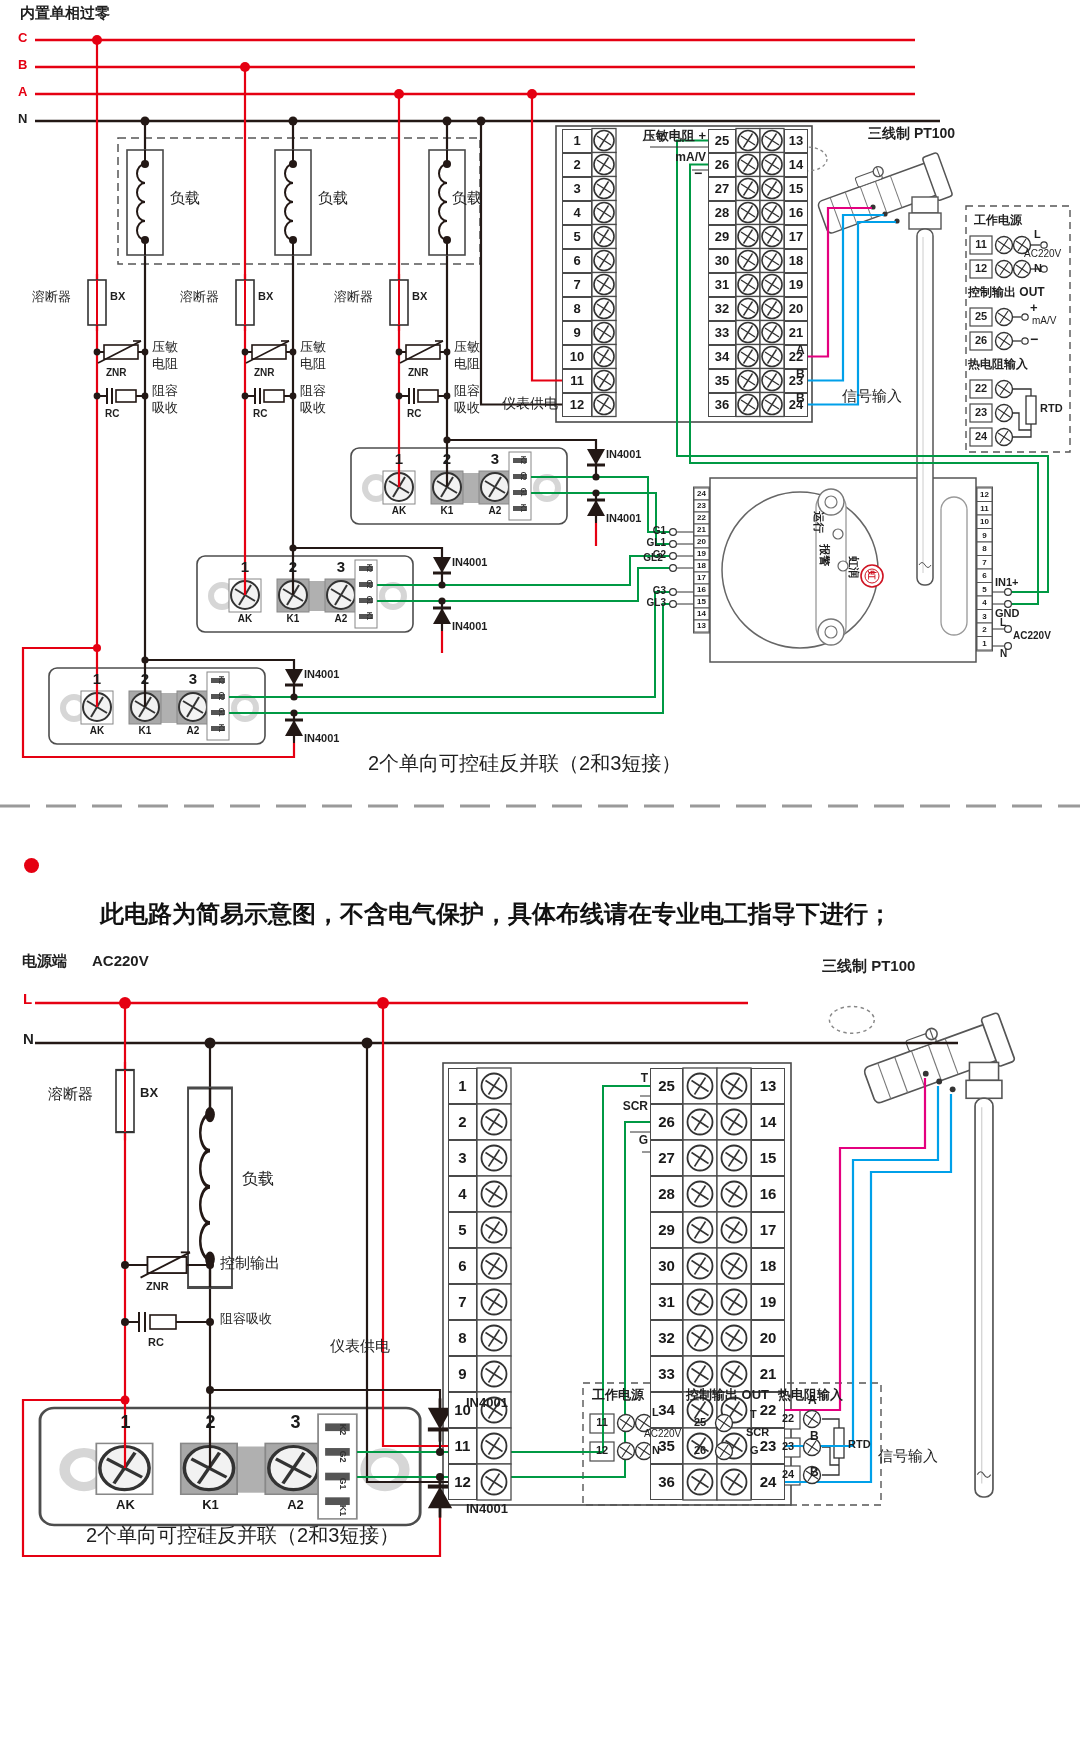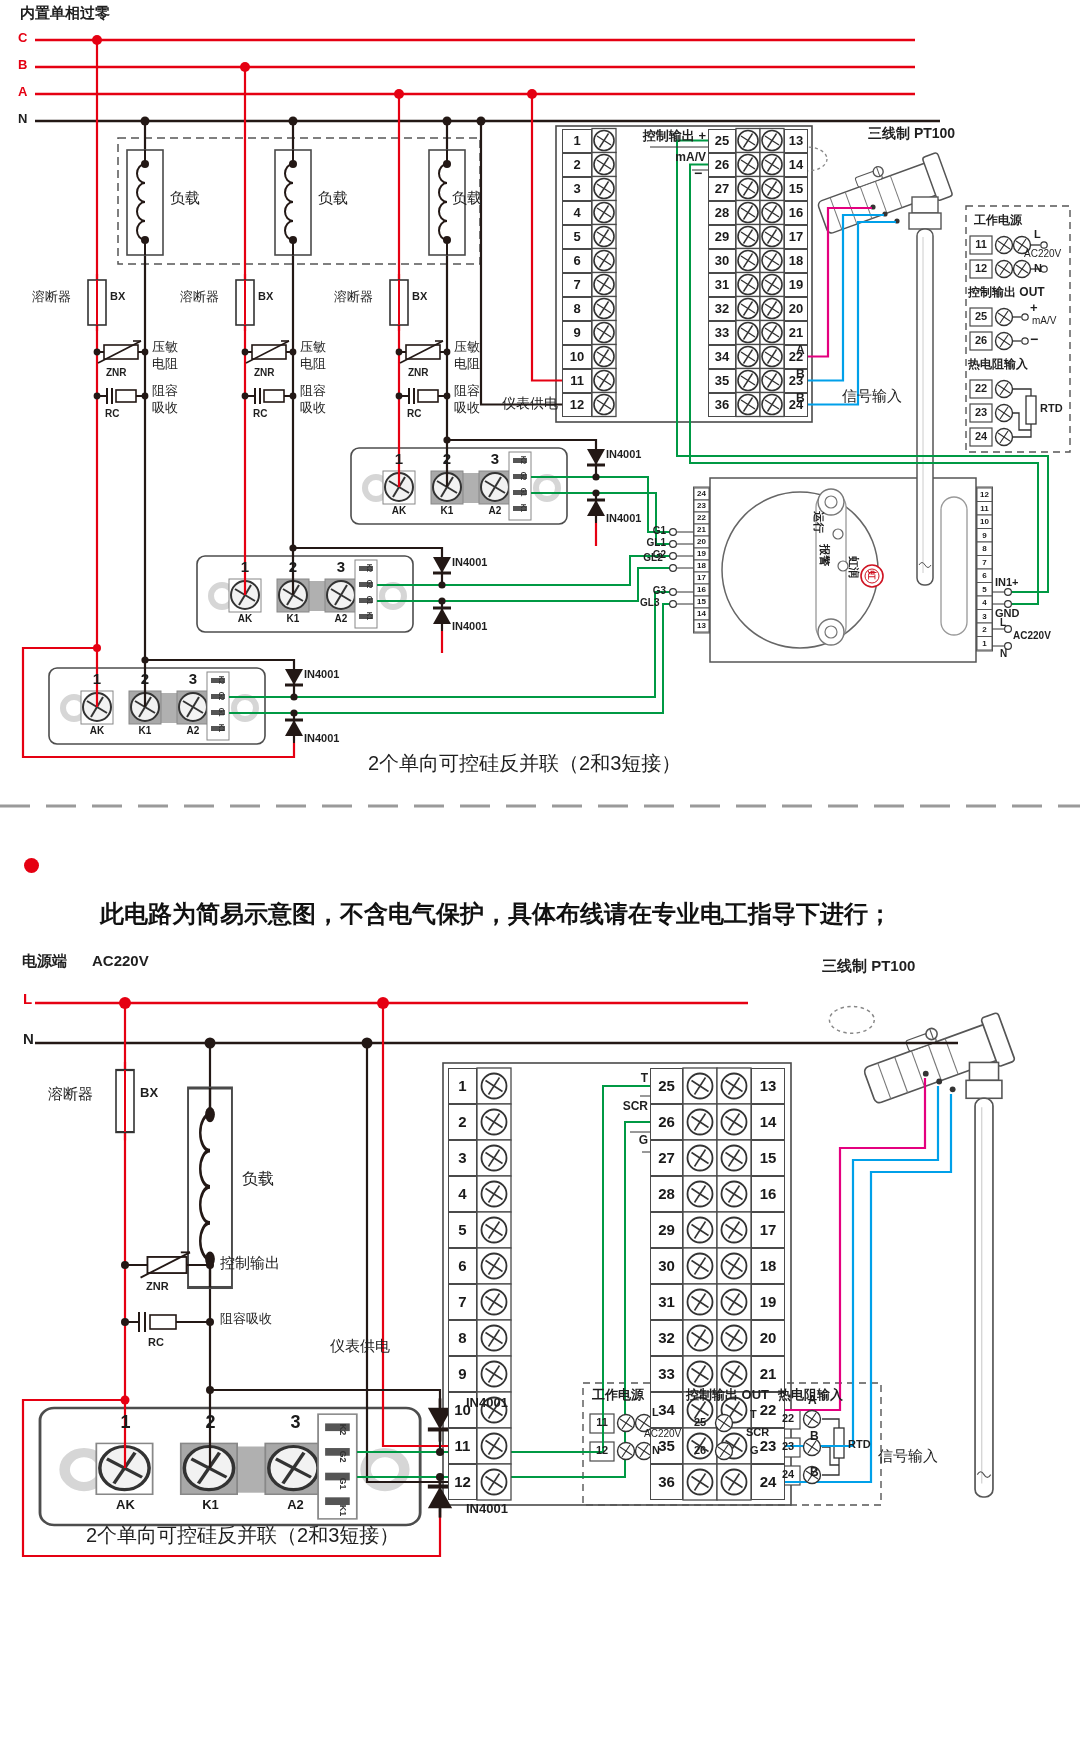--- a/index.html
+++ b/index.html
@@ -686,37 +686,37 @@
       <div class="bn h24" data-name="terminal-number">18</div>
       <div class="bn h24" data-name="terminal-number">19</div>
       <div class="bn h24" data-name="terminal-number">20</div>
       <div class="bn h24" data-name="terminal-number">21</div>
       <div class="bn h24" data-name="terminal-number">22</div>
       <div class="bn h24" data-name="terminal-number">23</div>
       <div class="bn h24" data-name="terminal-number">24</div>
     </div>
 <style>#canvas [data-name="top-block-left-numbers"] .bn{width:30px}#canvas [data-name="top-block-mid-numbers"] .bn{width:28px}#canvas [data-name="top-block-right-numbers"] .bn{width:24px}</style>
 
-<div class="t b" style="left:598px;top:129px;width:108px;text-align:right;font-size:13px" data-name="ctrl-output-plus-label">控制输出 +</div>
+<div class="t b" style="left:598px;top:129px;width:108px;text-align:right;font-size:13px" data-name="ctrl-output-plus-label">压敏电阻 +</div>
 <div class="t b" style="left:646px;top:151px;width:60px;text-align:right;font-size:12px" data-name="mav-label">mA/V</div>
 <div class="t b" style="left:694px;top:166px;font-size:14px" data-name="minus-label">−</div>
 <div class="t" style="left:502px;top:396px;font-size:14px" data-name="meter-supply-label-top">仪表供电</div>
 
 <div class="t b" style="left:796px;top:344px;font-size:12px" data-name="signal-a-label-top">A</div>
 <div class="t b" style="left:796px;top:368px;font-size:12px" data-name="signal-b1-label-top">B</div>
 <div class="t b" style="left:796px;top:392px;font-size:12px" data-name="signal-b2-label-top">B</div>
 <div class="t" style="left:842px;top:388px;font-size:15px" data-name="signal-input-label-top">信号输入</div>
 <div class="t b" style="left:868px;top:126px;font-size:14px" data-name="pt100-title-top">三线制 PT100</div>
 
 <div class="t b" style="left:640px;top:525px;width:26px;text-align:right;font-size:10px" data-name="gate-label-g1">G1</div>
 <div class="t b" style="left:640px;top:537px;width:26px;text-align:right;font-size:10px" data-name="gate-label-gl1">GL1</div>
 <div class="t b" style="left:640px;top:549px;width:26px;text-align:right;font-size:10px" data-name="gate-label-g2">G2</div>
 <div class="t b" style="left:640px;top:552px;width:26px;text-align:center;font-size:10px" data-name="gate-label-gl2">GL2</div>
 <div class="t b" style="left:640px;top:585px;width:26px;text-align:right;font-size:10px" data-name="gate-label-g3">G3</div>
-<div class="t b" style="left:640px;top:597px;width:26px;font-size:10px" data-name="gate-label-gl3">GL3</div>
+<div class="t b" style="left:640px;top:597px;width:26px;text-align:right;font-size:10px" data-name="gate-label-gl3">GL3</div>
 
 <div class="col" style="left:694px;top:488px" data-name="device-left-strip-numbers">
       <div class="pn d12" data-name="device-terminal-number">24</div>
       <div class="pn d12" data-name="device-terminal-number">23</div>
       <div class="pn d12" data-name="device-terminal-number">22</div>
       <div class="pn d12" data-name="device-terminal-number">21</div>
       <div class="pn d12" data-name="device-terminal-number">20</div>
       <div class="pn d12" data-name="device-terminal-number">19</div>
       <div class="pn d12" data-name="device-terminal-number">18</div>
       <div class="pn d12" data-name="device-terminal-number">17</div>

